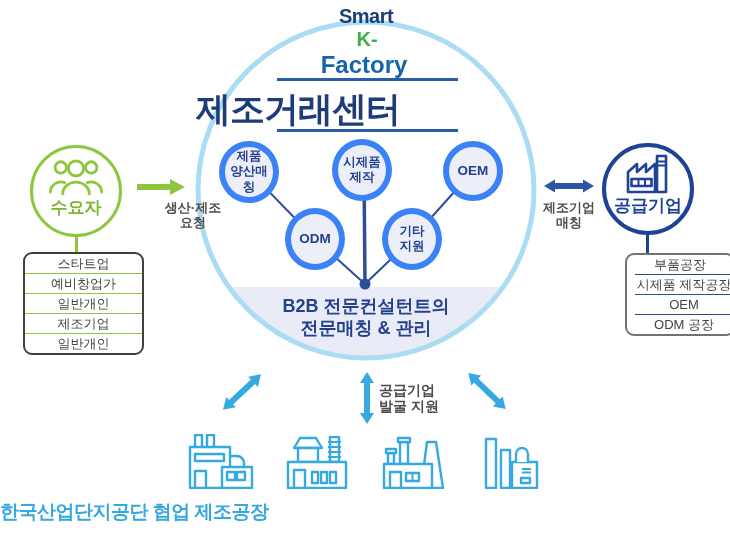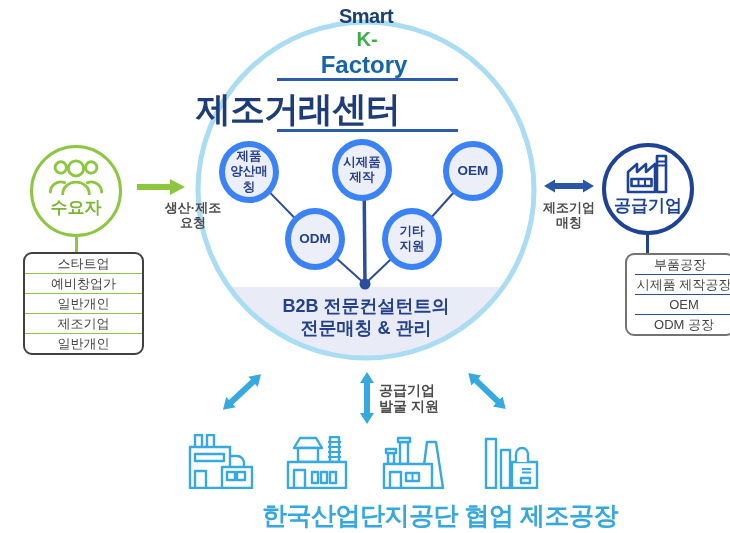--- a/index.html
+++ b/index.html
@@ -47,22 +47,22 @@
   .right-circle{position:absolute;left:602px;top:143px;width:92px;height:92px;box-sizing:border-box;
     border:4.5px solid #1d4296;border-radius:50%;background:#fff;z-index:2;
     display:flex;flex-direction:column;align-items:center;}
   .right-title{font-size:17px;font-weight:800;color:#1d4296;margin-top:0px;}
 
   
   .diag-arrow{position:absolute;width:52px;height:16px;z-index:2;}
   .support-label{position:absolute;left:379px;top:383px;font-size:14px;font-weight:bold;
     color:#4d4d4d;line-height:15.5px;z-index:2;}
   .factory-sprite{position:absolute;z-index:2;}
-  .caption{position:absolute;left:0;top:499px;width:618px;text-align:right;
-    font-size:25px;font-weight:800;color:#35a8e0;letter-spacing:-0.5px;z-index:2;}
+  .caption{position:absolute;left:0;top:499px;width:618px;text-align:left;
+    font-size:19px;font-weight:800;color:#35a8e0;letter-spacing:-0.5px;z-index:2;}
 </style>
 </head>
 <body>
 
 <div class="canvas">
 
   <svg class="center-svg" width="344" height="344" viewBox="0 0 344 344">
     <defs>
       <clipPath id="cc">
           <circle cx="172" cy="172" r="168"></circle>

